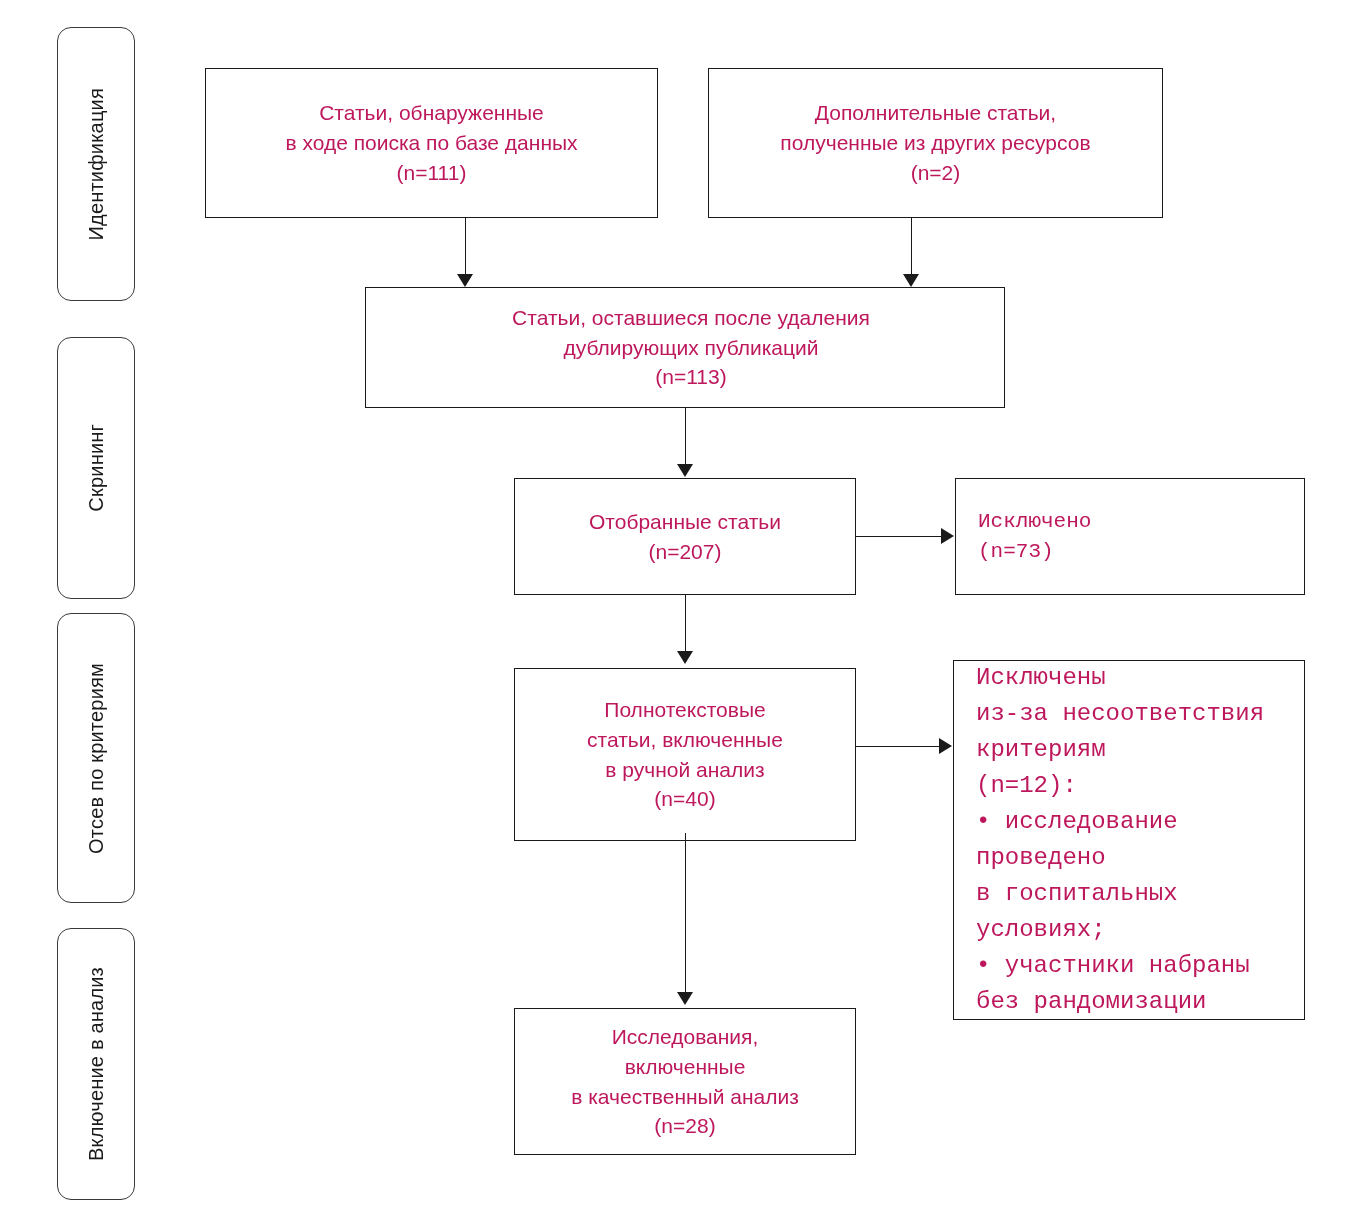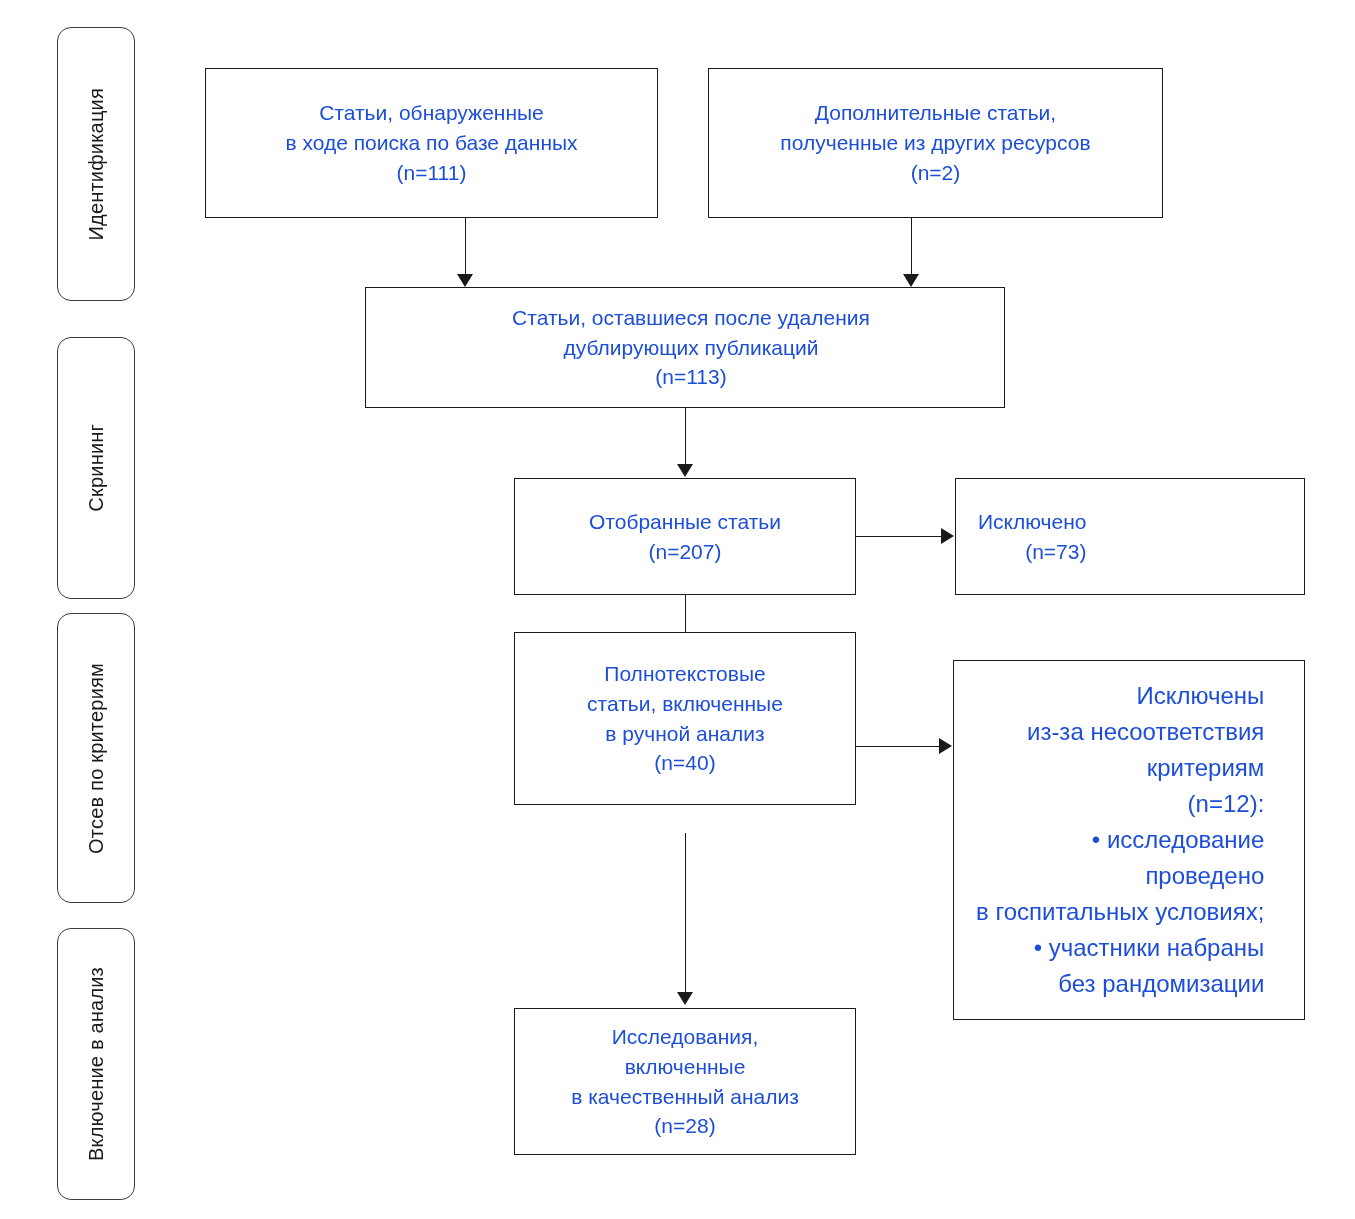--- a/index.html
+++ b/index.html
@@ -47,31 +47,32 @@
     border: 1.7px solid #1a1a1a;
     background: #ffffff;
     display: flex;
     align-items: center;
     justify-content: center;
   }
   .flow-box .box-text {
     font-size: 21px;
     line-height: 1.42;
     text-align: center;
-    color: #1d4ed8;
+    color: #be185d;
     white-space: pre-line;
     padding: 0 10px;
   }
   .flow-box.align-left {
     align-items: center;
     justify-content: flex-start;
   }
   .flow-box.align-left .box-text {
-    text-align: right;
+    text-align: left;
     padding: 0 0 0 22px;
+    font-family: Liberation Mono, monospace;
   }
   .flow-box.reasons .box-text {
     font-size: 24px;
     line-height: 1.5;
   }
 
   
   .conn-v {
     position: absolute;
     width: 0;
@@ -156,21 +157,21 @@
     <span class="box-text">Исключено
 (n=73)</span>
   </div>
 
   <div class="conn-h" style="left:856px; top:536px; width:86px;"></div>
   <div class="arrow-right" style="left:941px; top:528px;"></div>
 
   <div class="conn-v" style="left:685px; top:595px; height:58px;"></div>
   <div class="arrow-down" style="left:677px; top:651px;"></div>
 
-  <div class="flow-box" style="left:514px; top:632px; width:342px; height:173px;">
+  <div class="flow-box" style="left:514px; top:668px; width:342px; height:173px;">
     <span class="box-text">Полнотекстовые
 статьи, включенные
 в ручной анализ
 (n=40)</span>
   </div>
 
   <div class="flow-box reasons align-left" style="left:953px; top:660px; width:352px; height:360px;">
     <span class="box-text">Исключены
 из-за несоответствия
 критериям

